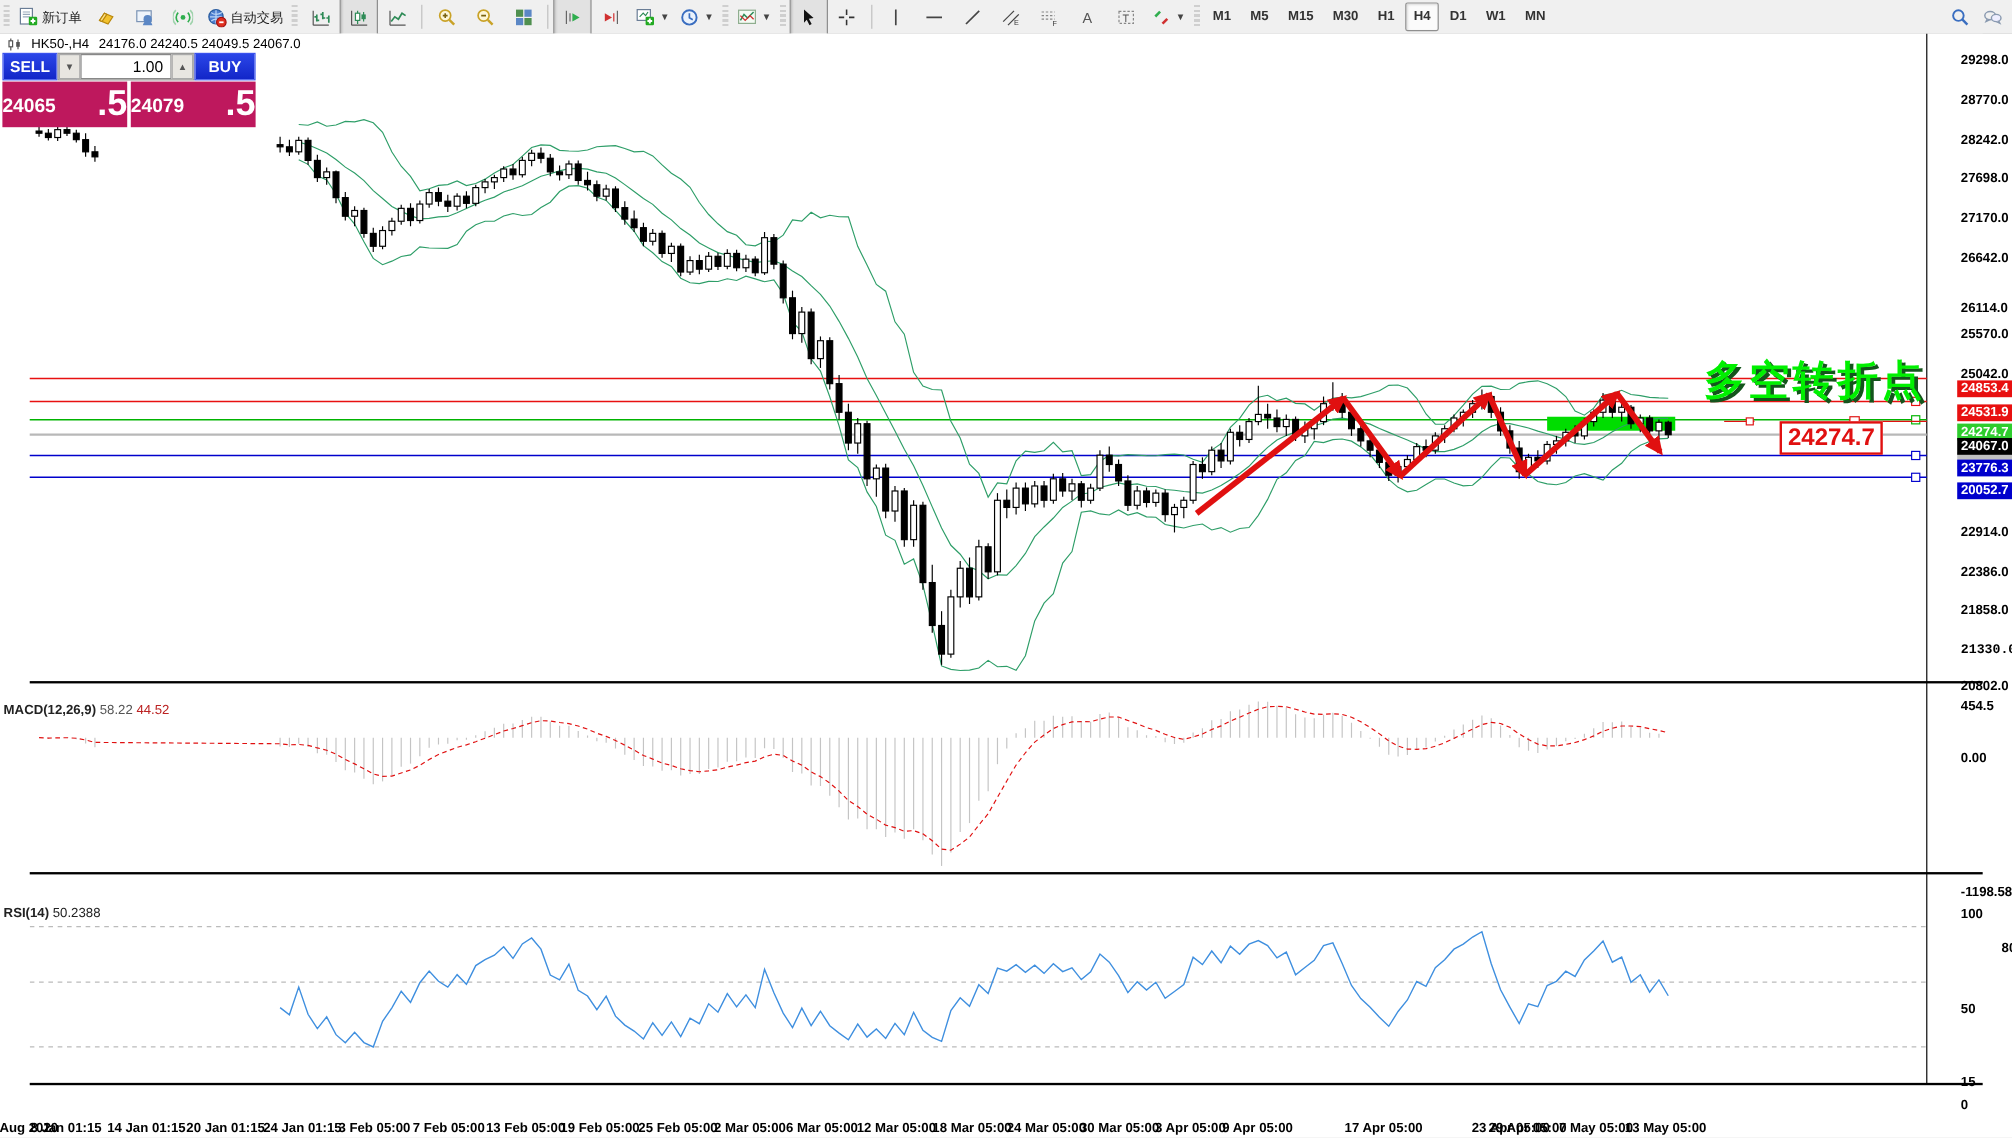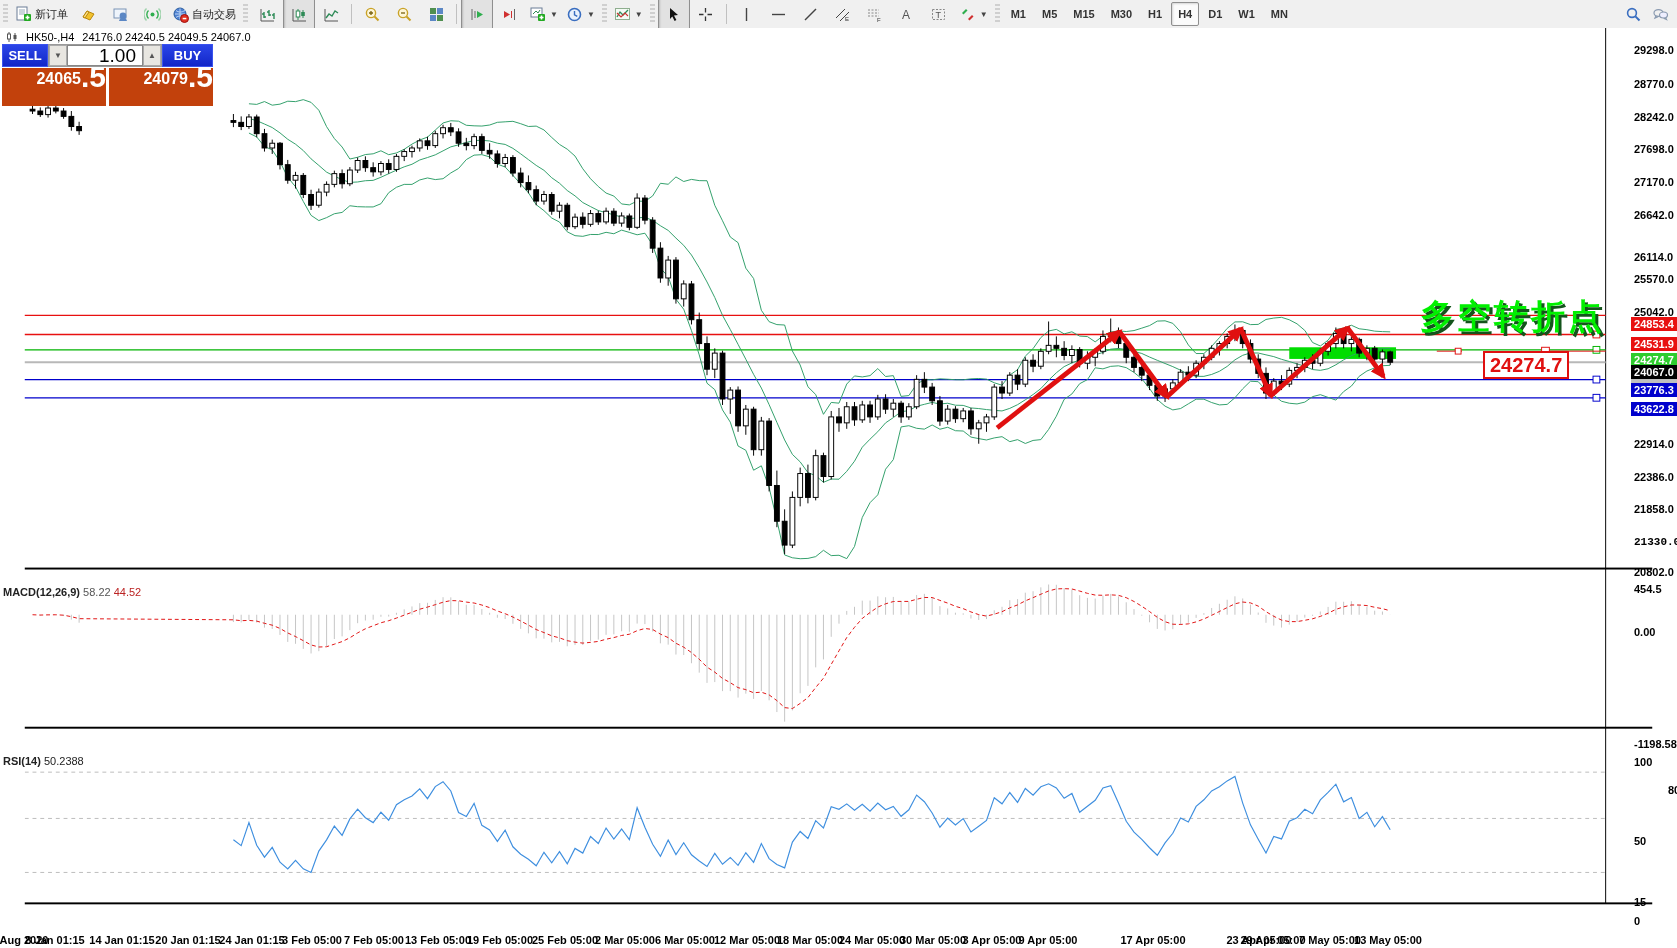--- a/index.html
+++ b/index.html
@@ -21,23 +21,23 @@
   svg text{font-family:"Liberation Sans",sans-serif;}
   #symbolbar{position:absolute;left:6px;top:3px;font-size:11px;font-weight:400;color:#000;display:flex;gap:8px;align-items:center;z-index:5;}
   
   #quote{position:absolute;left:2px;top:16px;width:211px;z-index:6;}
   #quote .row1{display:flex;height:23px;}
   .qbtn{background:linear-gradient(#2b46e8,#1226c8);color:#fff;font-weight:700;font-size:13px;display:flex;align-items:center;justify-content:center;}
   #sellbtn{width:44px;border:1px solid #3a52ee;}
   #buybtn{width:49px;border:1px solid #3a52ee;}
   #spin{flex:1;display:flex;background:#d6d3ce;border:1px solid #9a9a9a;align-items:stretch;}
   .spin-b{width:16px;background:#e8e6e1;border:1px solid #aaa;color:#555;font-size:8px;display:flex;align-items:center;justify-content:center;}
-  #vol{flex:1;background:#fff;border:1px solid #888;font-size:19px;text-align:right;padding:0 6px 0 0;display:flex;align-items:center;justify-content:flex-end;color:#000;}
+  #vol{flex:1;background:#fff;border:1px solid #888;font-size:13px;text-align:right;padding:0 6px 0 0;display:flex;align-items:center;justify-content:flex-end;color:#000;}
   #quote .row2{display:flex;height:38px;margin-top:1px;gap:3px;}
-  .price-box{flex:1;background:#c2410c;color:#fff;display:flex;align-items:flex-end;justify-content:flex-end;padding-bottom:14px;}
+  .price-box{flex:1;background:#be185d;color:#fff;display:flex;align-items:flex-end;justify-content:space-between;padding-bottom:4px;}
   .price-main{font-size:16px;font-weight:700;line-height:26px;}
   .price-frac{font-size:30px;font-weight:700;line-height:30px;}
   
   #cn-note{position:absolute;left:1420px;top:266px;z-index:4;font-size:34px;font-weight:700;letter-spacing:3px;color:#00f000;text-shadow:3px 3px 0 #14541c;white-space:nowrap;}
   #callout{position:absolute;left:1483px;top:323px;z-index:4;border:2px solid #e01010;background:#fff;color:#e01010;font-size:20px;font-weight:700;padding:0 5px;line-height:24px;}
   
   .ax{position:absolute;font-size:11px;font-weight:700;color:#000;white-space:nowrap;}
   .tag{position:absolute;left:1631px;width:46px;font-size:11px;font-weight:700;color:#fff;text-align:center;padding:1px 0;z-index:3;}
   .tlabel{position:absolute;top:3px;font-size:11px;font-weight:700;color:#000;transform:translateX(-50%);white-space:nowrap;}
   #timeaxis{position:absolute;left:0;top:903px;width:1677px;height:17px;background:#fff;}
@@ -891,15 +891,15 @@
       <div class="ax" style="left:1668px;top:756px;">80</div>
       <div class="ax" style="left:1634px;top:807px;">50</div>
       <div class="ax" style="left:1634px;top:868px;">15</div>
       <div class="ax" style="left:1634px;top:887px;">0</div>
       <div class="tag" style="top:349.396186440678px;background:#c0c0c0;height:12px;"></div>
       <div class="tag" style="top:289.0792372881355px;background:#e81010;">24853.4</div>
       <div class="tag" style="top:308.8324152542372px;background:#e81010;">24531.9</div>
       <div class="tag" style="top:324.6349576271186px;background:#2ecc2e;">24274.7</div>
       <div class="tag" style="top:337.396186440678px;background:#000000;">24067.0</div>
       <div class="tag" style="top:355.25699152542376px;background:#0000cc;">23776.3</div>
-      <div class="tag" style="top:374.0209745762711px;background:#0000cc;">43622.8</div>
+      <div class="tag" style="top:374.0209745762711px;background:#0000cc;">20052.7</div>
     </div>
 </div>
 
 </body></html>

